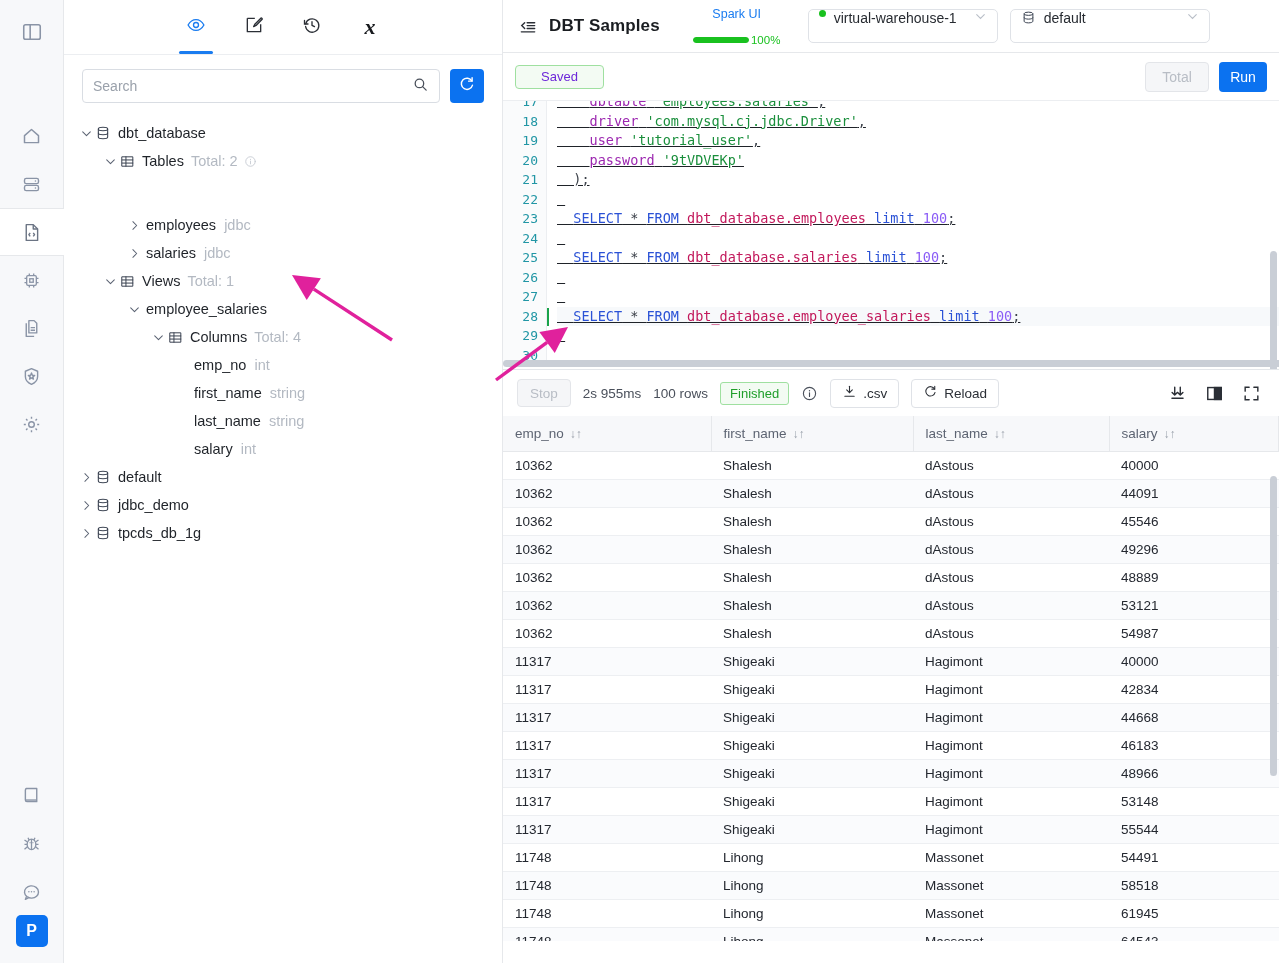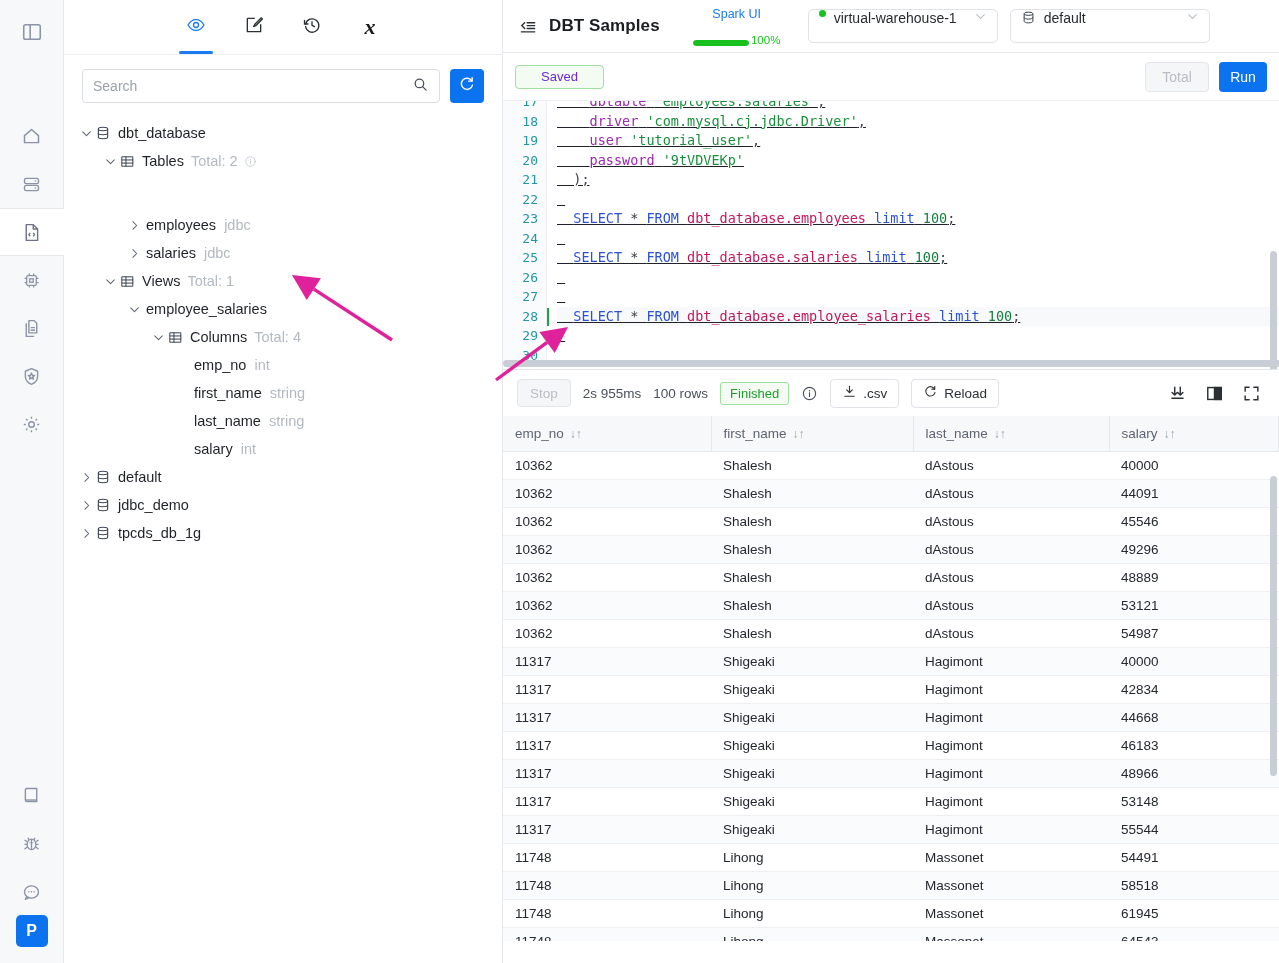--- a/index.html
+++ b/index.html
@@ -83,21 +83,21 @@
   
   .main { flex: 1 1 auto; height: 941px; display: flex; flex-direction: column; min-width: 0; }
   .main-header {
     height: 55px; border-bottom: 1px solid #e6e8eb;
     display: flex; align-items: center; padding: 0 14px 0 12px; gap: 0;
   }
   .collapse-icon { width: 26px; display: flex; align-items: center; justify-content: center; color: #2b2f36; }
   .doc-title { font-size: 17px; font-weight: 700; margin-left: 8px; color: #1a1d21; letter-spacing: .1px; }
   .spark-wrap { margin-left: 28px; display: flex; flex-direction: column; align-items: center; width: 98px; }
   .spark-link { font-size: 12.5px; color: #1a7cf0; line-height: 15px; }
-  .spark-bar-row { display: flex; align-items: flex-end; gap: 2px; margin-top: 12px; }
+  .spark-bar-row { display: flex; align-items: center; gap: 2px; margin-top: 12px; }
   .spark-bar { width: 56px; height: 6px; border-radius: 3px; background: #d7f0d9; overflow: hidden; }
   .spark-fill { height: 6px; background: #19c11f; border-radius: 3px; }
   .spark-pct { font-size: 11.5px; color: #19c11f; }
   .sel {
     height: 34px; border: 1px solid #dfe2e7; border-radius: 5px; background: #fff;
     display: flex; align-items: flex-start; padding: 0 10px; gap: 8px; font-size: 14px; color: #272b31;
   }
   .sel .caret { margin-left: auto; color: #b9bfc8; }
   .sel-wh { width: 190px; margin-left: 22px; }
   .sel-db { width: 200px; margin-left: 12px; }
@@ -133,21 +133,21 @@
   .gnum { height: 19.5px; line-height: 19.5px; color: #2196a5; padding-right: 8px; font-size: 13px; }
   .gnum.cur { position: relative; }
   .codelines { flex: 1 1 auto; padding-left: 10px; min-width: 0; text-decoration: underline; }
   .cline { height: 19.5px; line-height: 19.5px; white-space: pre; }
   .cline.cur { background: #f7f9fb; }
   .caret-bar { position: absolute; left: 44px; width: 2px; height: 18px; background: #1aa34a; }
   .kw  { color: #2b52d6; }
   .fnm { color: #c2185b; }
   .str { color: #1a8f3c; }
   .pun { color: #3b4049; }
-  .num { color: #15803d; }
+  .num { color: #8b5cf6; }
   .prp { color: #9c27b0; }
   .edit-hscroll {
     position: absolute; left: 0; right: 16px; bottom: 2px; height: 7px;
   }
   .edit-hscroll .thumb { height: 7px; background: #c9ced6; border-radius: 4px; width: 1160px; }
   .edit-vscroll { position: absolute; right: 2px; top: 150px; width: 7px; height: 260px; background: #c9ced6; border-radius: 4px; }
 
   
   .results { flex: 1 1 auto; display: flex; flex-direction: column; min-height: 0; background:#fff; border-top: 1px solid #e3e6ea; }
   .res-toolbar { height: 47px; display: flex; align-items: center; gap: 12px; padding: 0 14px; }

